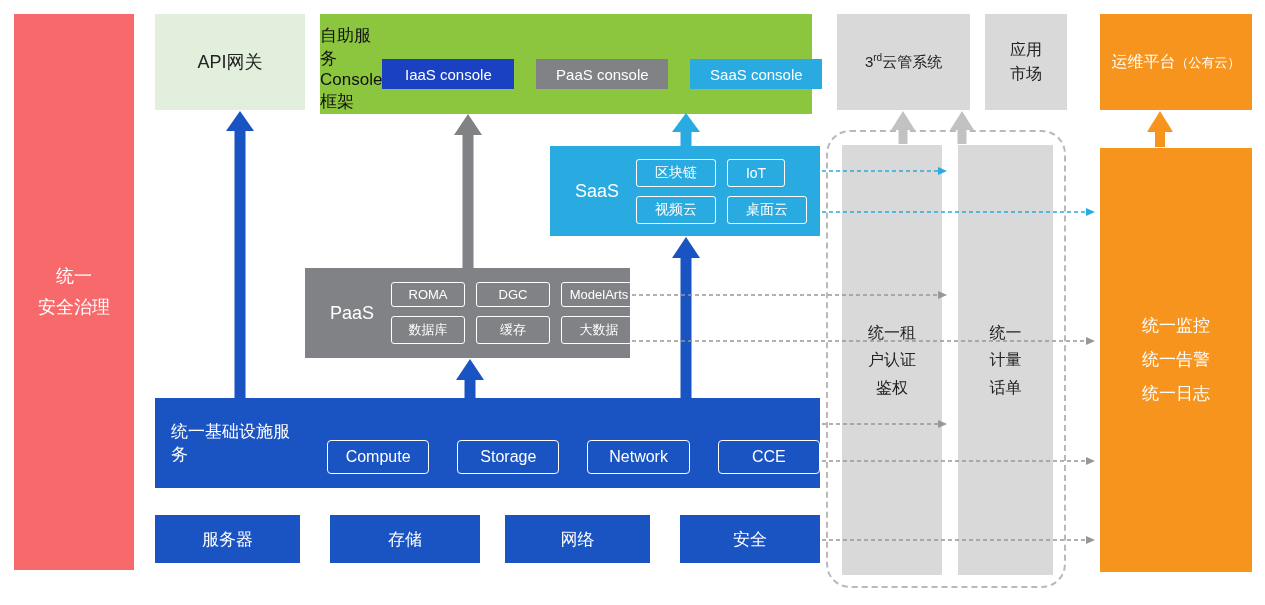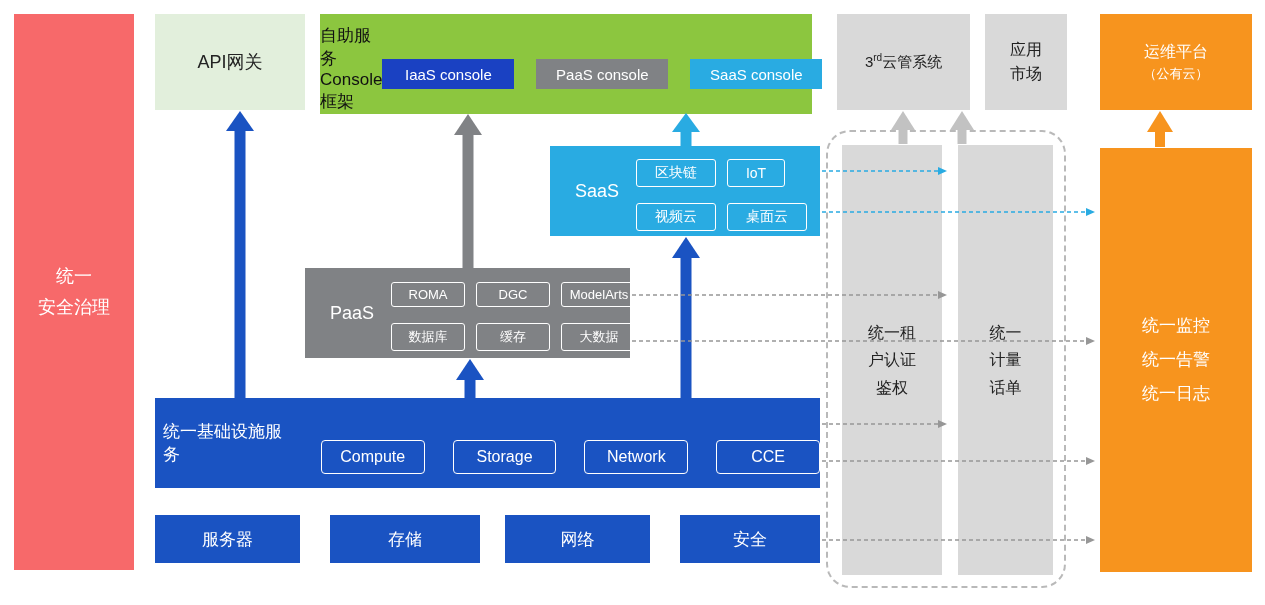--- a/index.html
+++ b/index.html
@@ -33,39 +33,39 @@
 
   .console-frame { justify-content:flex-start; padding-top:9px; }
   .console-title { font-size:17px; }
   .console-row { display:flex; gap:22px; margin-top:11px; }
   .console-chip {
     width:132px; height:30px; display:flex; align-items:center; justify-content:center;
     font-size:15px; border-radius:0;
   }
 
   .top-gray { font-size:15px; }
-  .ops-top { flex-direction:column; }
+  .ops-top { flex-direction:row; }
   .ops-top .l1 { font-size:16px; }
   .ops-top .l2 { font-size:13px; margin-top:2px; }
 
   .svc-box { justify-content:flex-start; padding-left:16px; }
   .svc-label { font-size:18px; width:62px; text-align:center; flex:0 0 auto; }
   .chip-grid { display:flex; flex-direction:column; gap:9px; margin-left:8px; }
   .chip-row { display:flex; gap:11px; }
   .chip {
     border:1px solid #fff; border-radius:3px; color:#fff;
     display:flex; align-items:center; justify-content:center;
-    font-size:14px; padding:4px 0;margin-top:7px;
+    font-size:14px; padding:4px 0;
   }
   .saas-chip  { width:80px; }
   .saas-chip.sm { width:58px; }
   .paas-chip  { width:74px; font-size:13px; }
   .paas-chip.wide { width:76px; }
 
-  .infra-box { gap:28px; padding-left:8px; justify-content:flex-start; }
+  .infra-box { gap:28px; padding-left:16px; justify-content:flex-start; }
   .infra-label { font-size:17px; margin-right:4px; }
   .infra-chip {
     border:1.5px solid #fff; border-radius:4px; width:112px; height:34px;
     display:flex; align-items:center; justify-content:center;
     font-size:16px; color:#fff;margin-top:28px;
   }
 
   .hw-box { font-size:17px; }
 
   .dashed-container {

